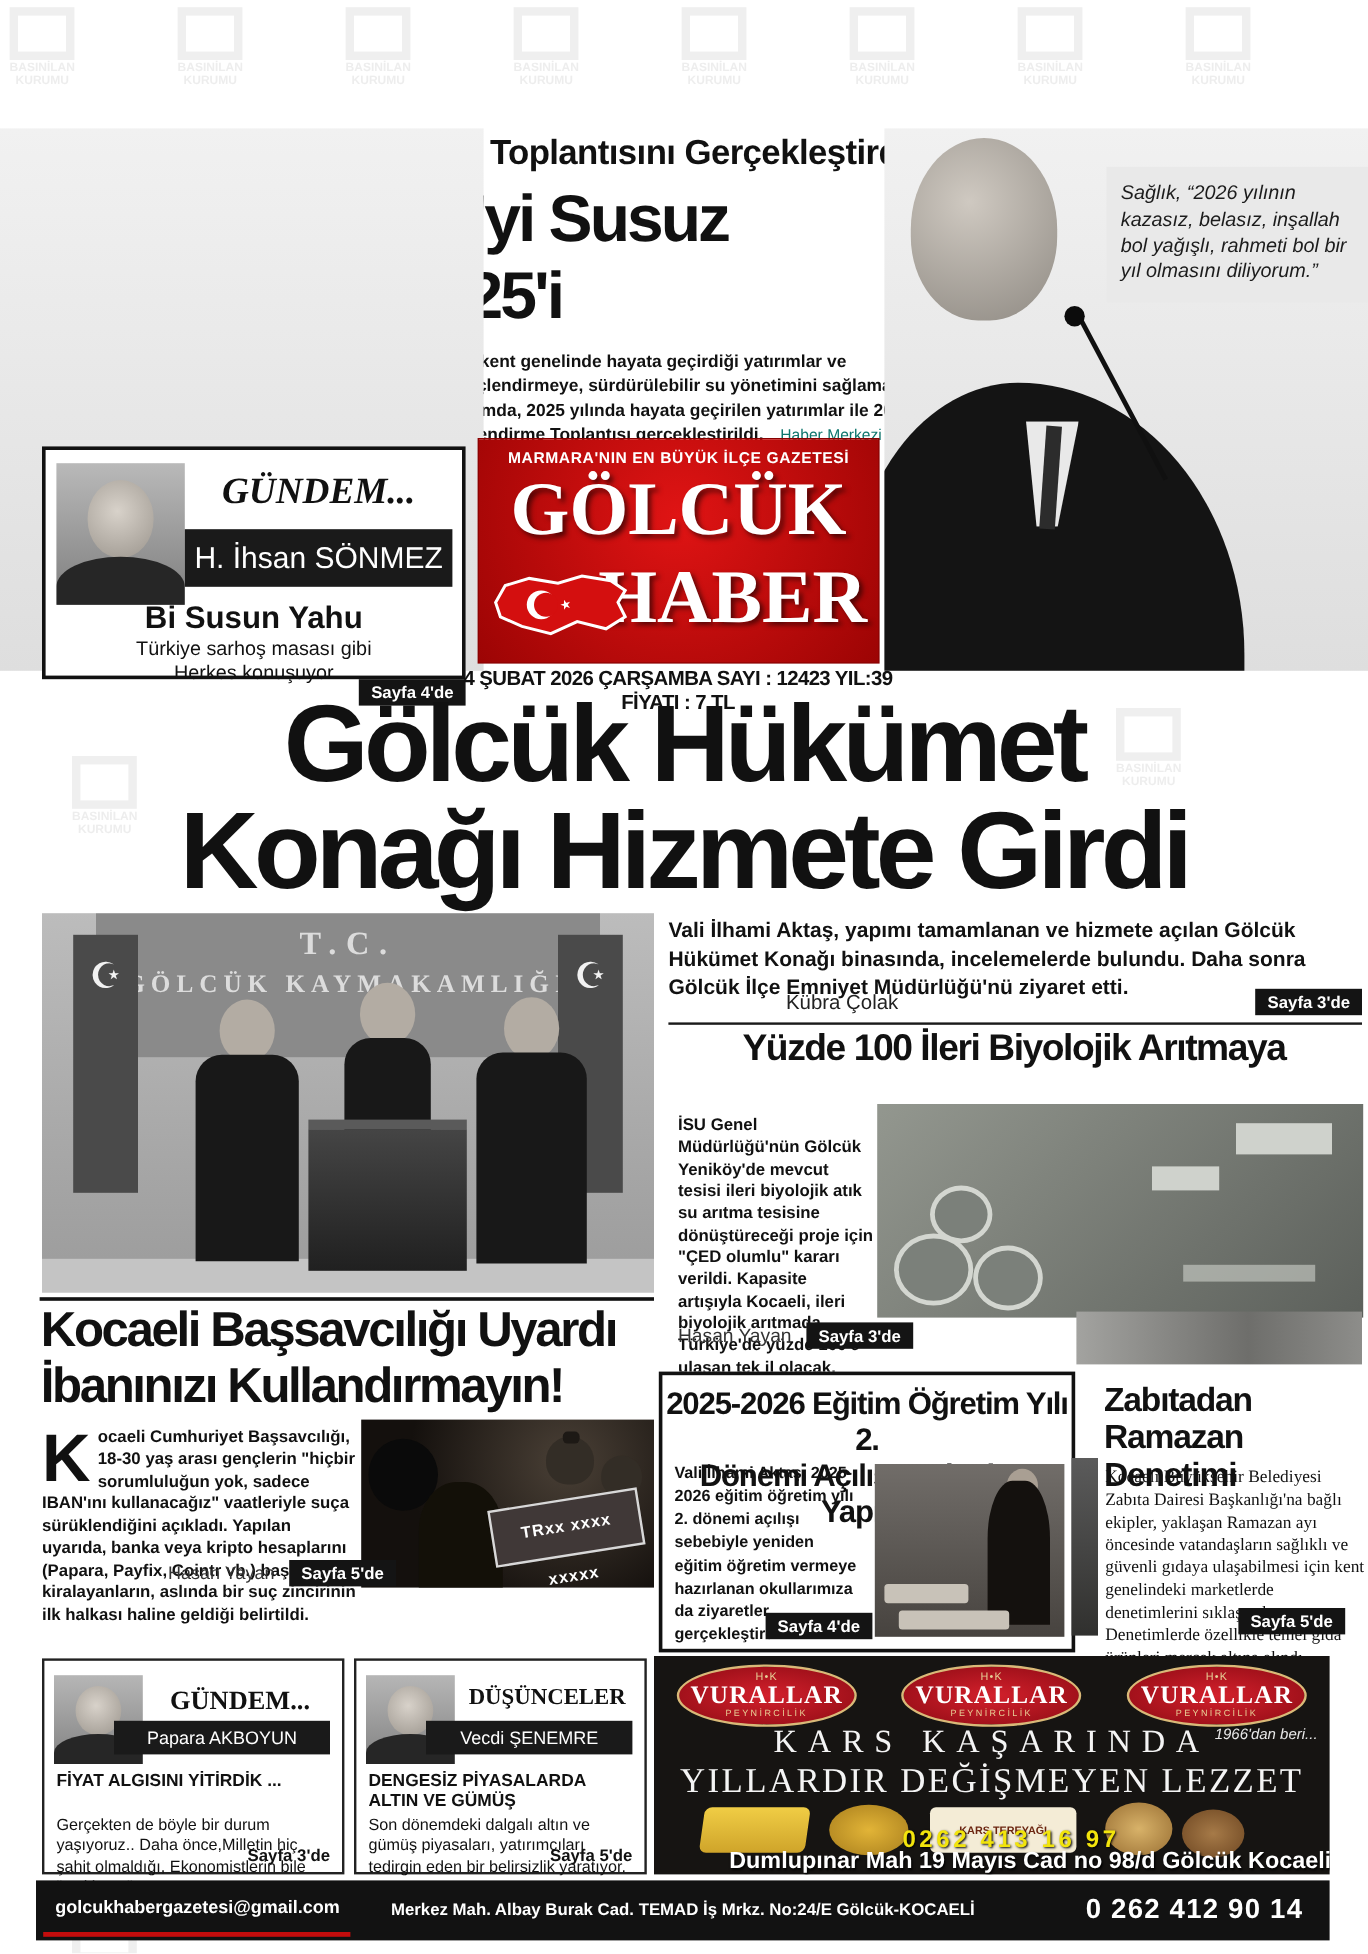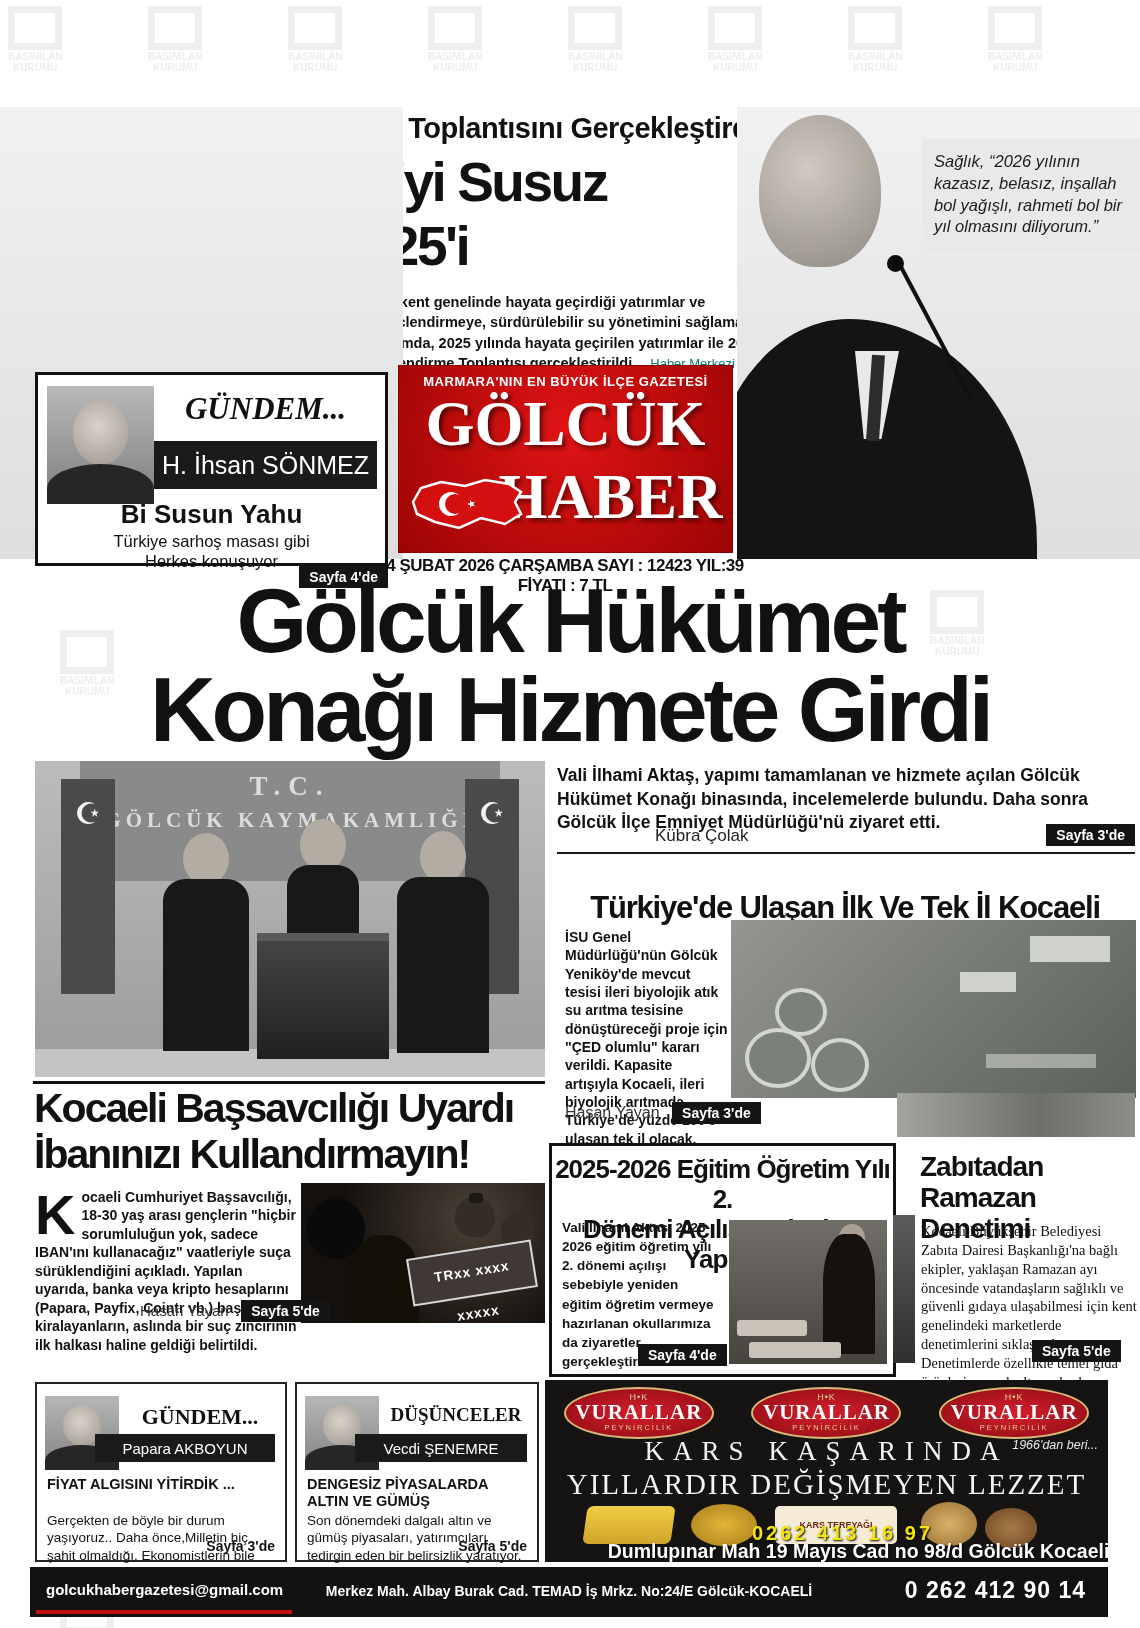--- a/index.html
+++ b/index.html
@@ -324,22 +324,21 @@
   </div>
 
   <div class="abs deck">Vali İlhami Aktaş, yapımı tamamlanan ve hizmete açılan Gölcük Hükümet Konağı binasında, incelemelerde bulundu.  Daha sonra Gölcük İlçe Emniyet Müdürlüğü'nü ziyaret etti.</div>
   <div class="abs deckrow">
     <span class="deckby">Kübra Çolak</span>
     <span class="badge deckbadge">Sayfa 3'de</span>
   </div>
   <div class="abs rule2"></div>
 
   <div class="abs s2h">
-    <br>
-    <span>Türkiye'de Ulaşan İlk Ve Tek İl Kocaeli</span>
+    <span>Yüzde 100 İleri Biyolojik Arıtmaya</span><br>
   </div>
   <div class="abs s2body">İSU Genel Müdürlüğü'nün Gölcük Yeniköy'de mevcut tesisi ileri biyolojik atık su arıtma tesisine dönüştüreceği proje için "ÇED olumlu" kararı verildi. Kapasite artışıyla Kocaeli, ileri biyolojik arıtmada Türkiye'de yüzde 100'e ulaşan tek il olacak.</div>
   <div class="abs s2photo">
     <div class="tank" style="left:14px;bottom:10px;width:58px;height:52px"></div>
     <div class="tank" style="left:80px;bottom:6px;width:50px;height:46px"></div>
     <div class="tank" style="left:44px;bottom:62px;width:44px;height:40px"></div>
     <div class="bld" style="right:26px;top:16px;width:80px;height:26px"></div>
     <div class="bld" style="right:120px;top:52px;width:56px;height:20px"></div>
     <div class="bld" style="right:40px;bottom:30px;width:110px;height:14px;opacity:.6"></div>
   </div>

